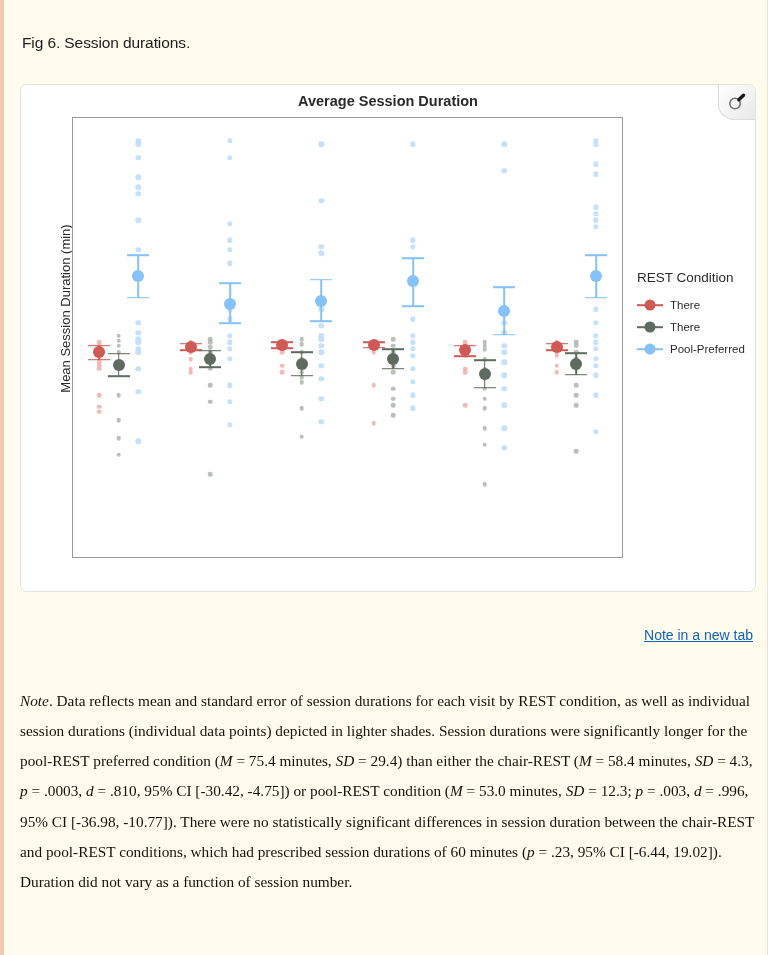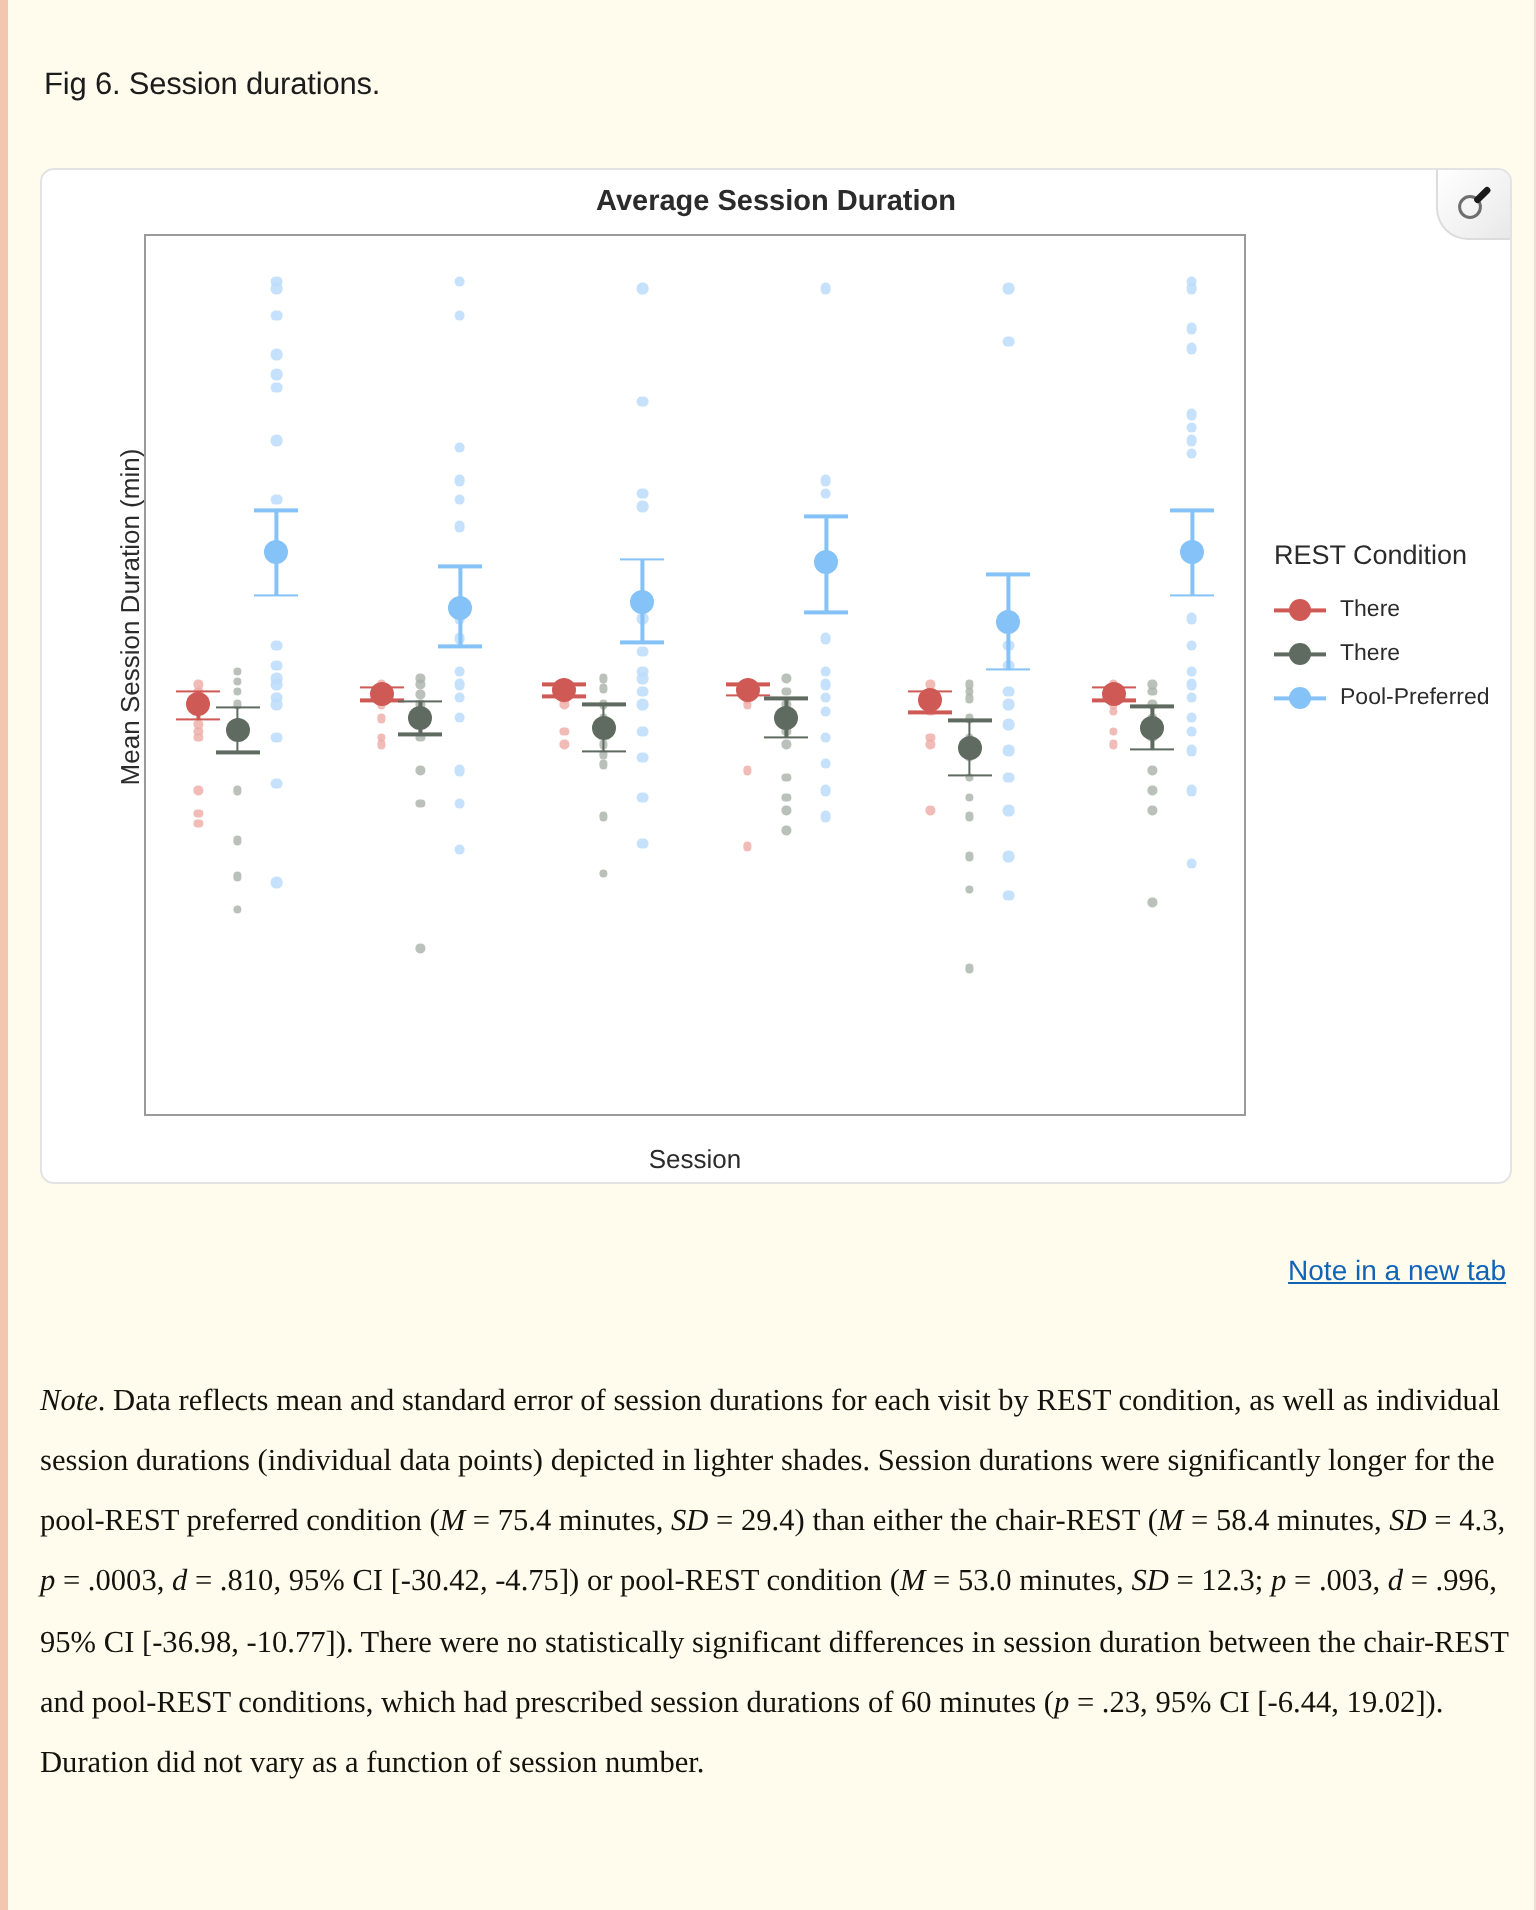--- a/index.html
+++ b/index.html
@@ -550,21 +550,20 @@
           <div class="raw-pt" style="width: 5.4px; height: 5.4px; left: 522.923px; top: 240.955px; background: rgb(188, 220, 250); opacity: 0.85;"></div>
           <div class="raw-pt" style="width: 5.4px; height: 5.4px; left: 522.923px; top: 247.556px; background: rgb(188, 220, 250); opacity: 0.85;"></div>
           <div class="raw-pt" style="width: 5.4px; height: 5.4px; left: 522.923px; top: 257.459px; background: rgb(188, 220, 250); opacity: 0.85;"></div>
           <div class="raw-pt" style="width: 5.4px; height: 5.4px; left: 522.923px; top: 277.263px; background: rgb(188, 220, 250); opacity: 0.85;"></div>
           <div class="raw-pt" style="width: 5.4px; height: 5.4px; left: 522.923px; top: 313.571px; background: rgb(188, 220, 250); opacity: 0.85;"></div>
           <div class="err-bar" style="left: 522.923px; top: 136.981px; height: 42.9098px; background: rgb(133, 194, 247);"></div>
           <div class="err-cap" style="left: 522.923px; top: 136.981px; width: 22px; background: rgb(133, 194, 247);"></div>
           <div class="err-cap" style="left: 522.923px; top: 179.891px; width: 22px; background: rgb(133, 194, 247);"></div>
           <div class="mean-pt" style="width: 12px; height: 12px; left: 522.923px; top: 158.436px; background: rgb(133, 194, 247);"></div>
         </div>
-      <div class="x-label">Session</div>
     </div>
 
     <div class="legend">
       <div class="legend-title">REST Condition</div>
       <div id="legendRows">
           <div class="legend-row">
             <span class="legend-key">
               <span class="line" style="background: rgb(207, 90, 85);"></span>
               <span class="dot" style="background: rgb(207, 90, 85);"></span>
             </span>

